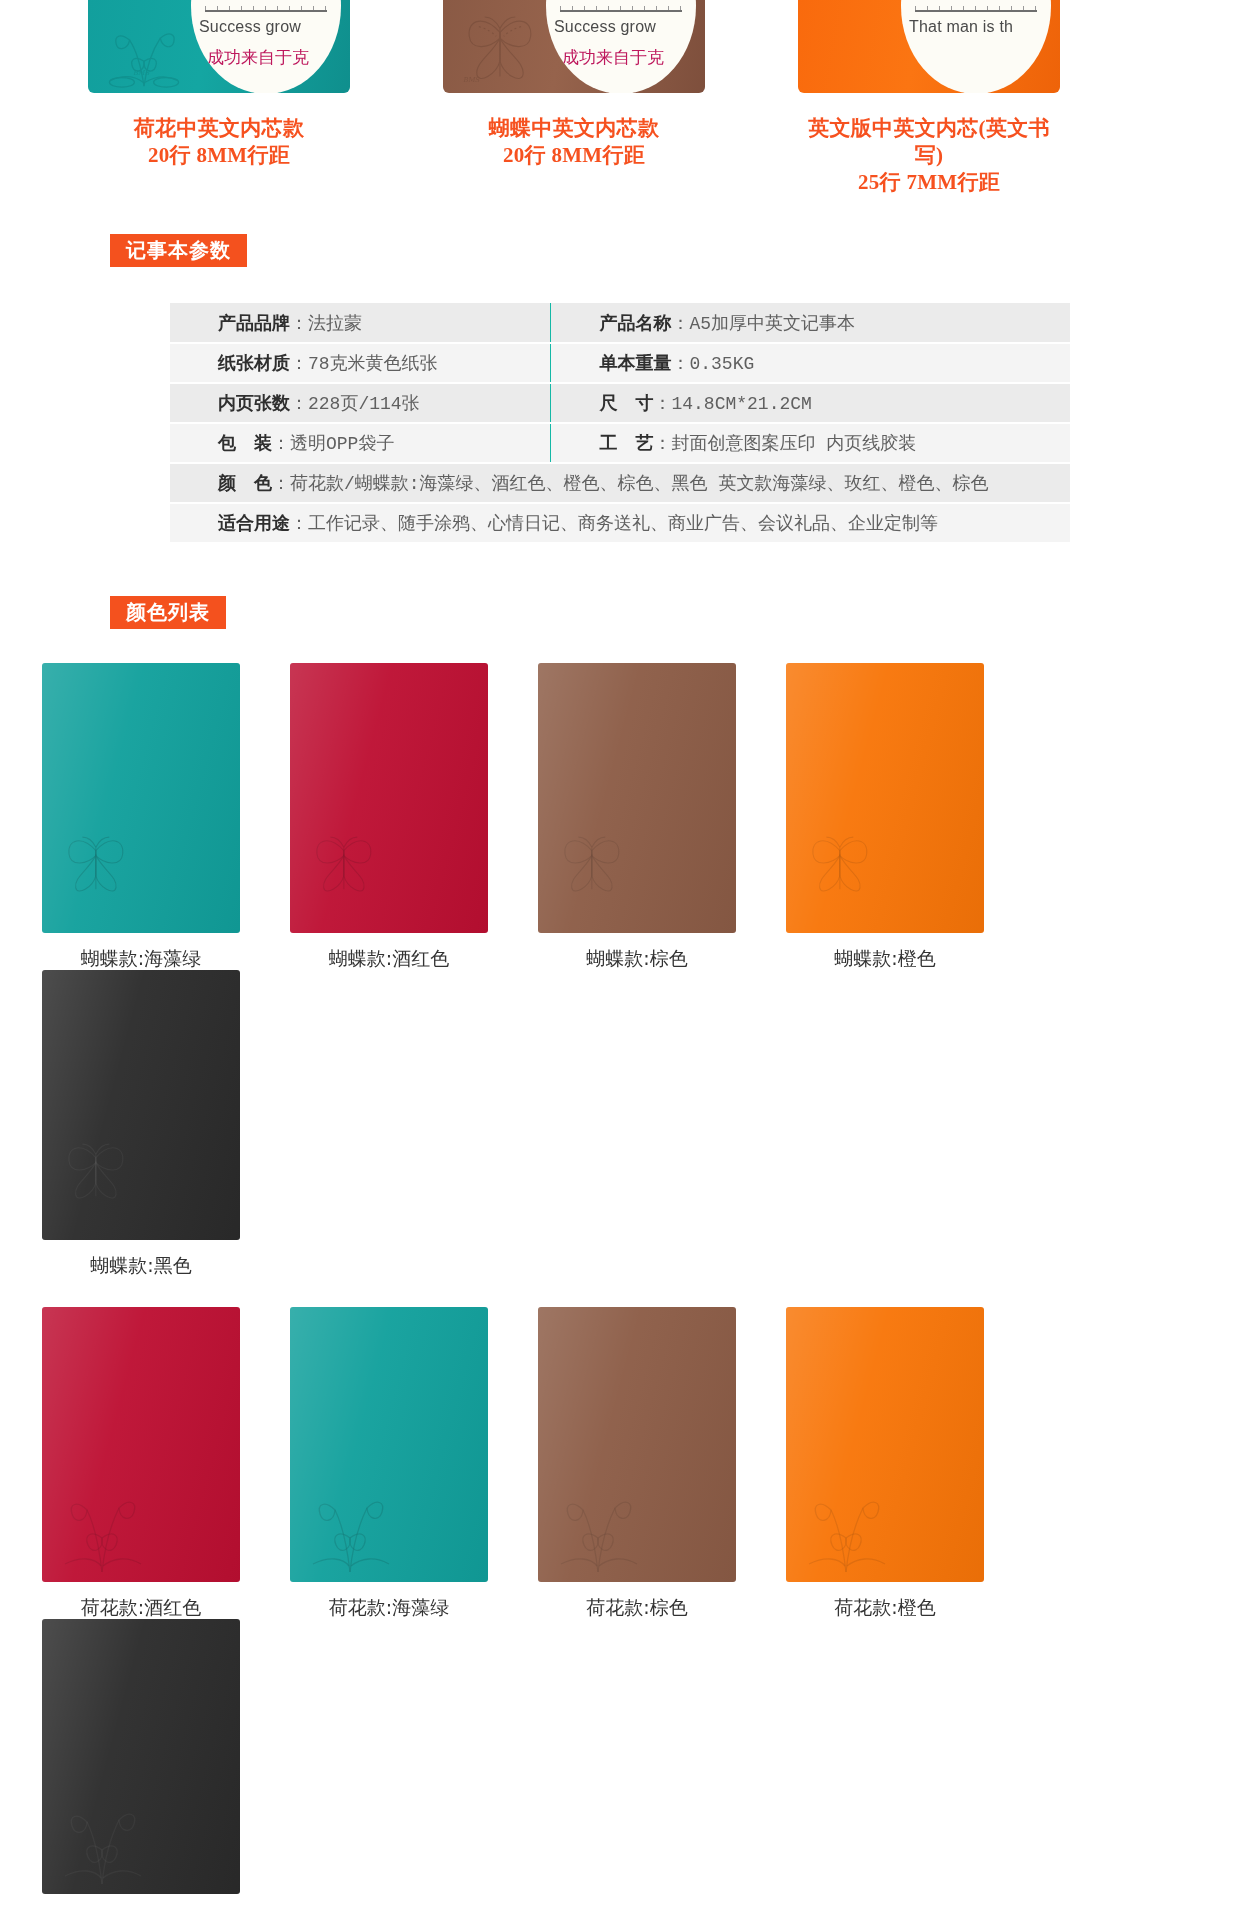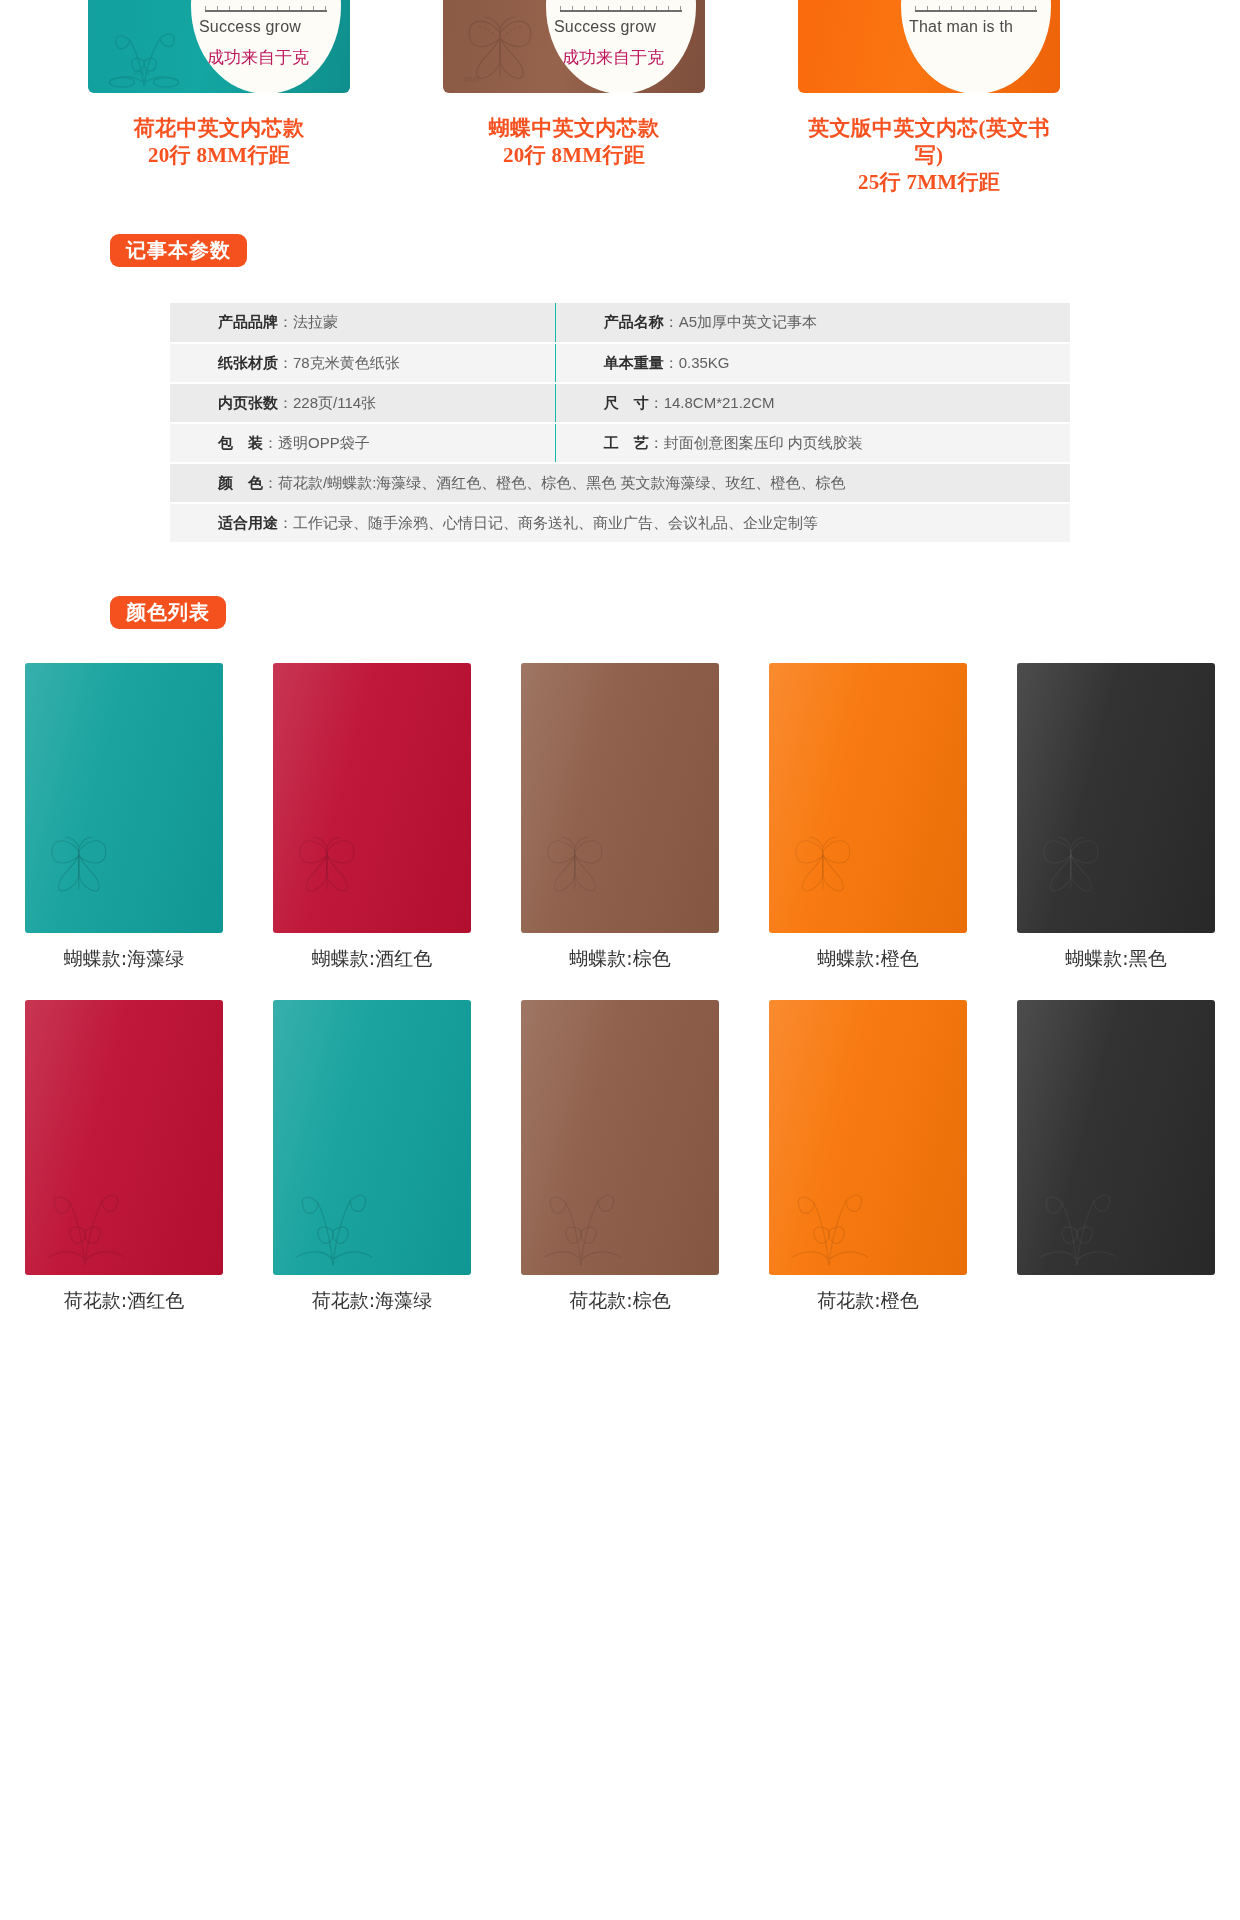--- a/index.html
+++ b/index.html
@@ -111,31 +111,30 @@
   .badge {
     display: inline-block;
     background: #f4511e;
     color: #ffffff;
     font-size: 20px;
     font-weight: bold;
     padding: 6px 16px 7px;
     line-height: 1;
     font-family: "DejaVu Sans", sans-serif;
     letter-spacing: 1px;
-    border-radius: 9px;
   }
   .badge-wrap { padding-left: 110px; }
 
   
   .spec-table {
     margin: 0 auto;
     width: 900px;
     border-collapse: collapse;
-    font-size: 15px;
-    font-family: Liberation Sans, sans-serif;
+    font-size: 18px;
+    font-family: Liberation Mono, monospace;
   }
   .spec-table tr { height: 40px; }
   .spec-table tr:nth-child(odd)  td { background: #ebebeb; }
   .spec-table tr:nth-child(even) td { background: #f4f4f4; }
   .spec-table td {
     padding: 4px 0 4px 48px;
     vertical-align: middle;
     color: #555555;
     border-bottom: 2px solid #ffffff;
     white-space: nowrap;
@@ -146,21 +145,21 @@
     font-weight: bold;
     display: inline-block;
   }
   .v { color: #606060; }
 
   
   .swatch-grid {
     display: flex;
     flex-wrap: wrap;
     width: 1240px;
-    padding: 0 0;
+    padding: 0 17px;
     gap: 0;
   }
   .swatch-cell {
     width: 248px;
     display: flex;
     flex-direction: column;
     align-items: center;
   }
   .swatch {
     width: 198px;

